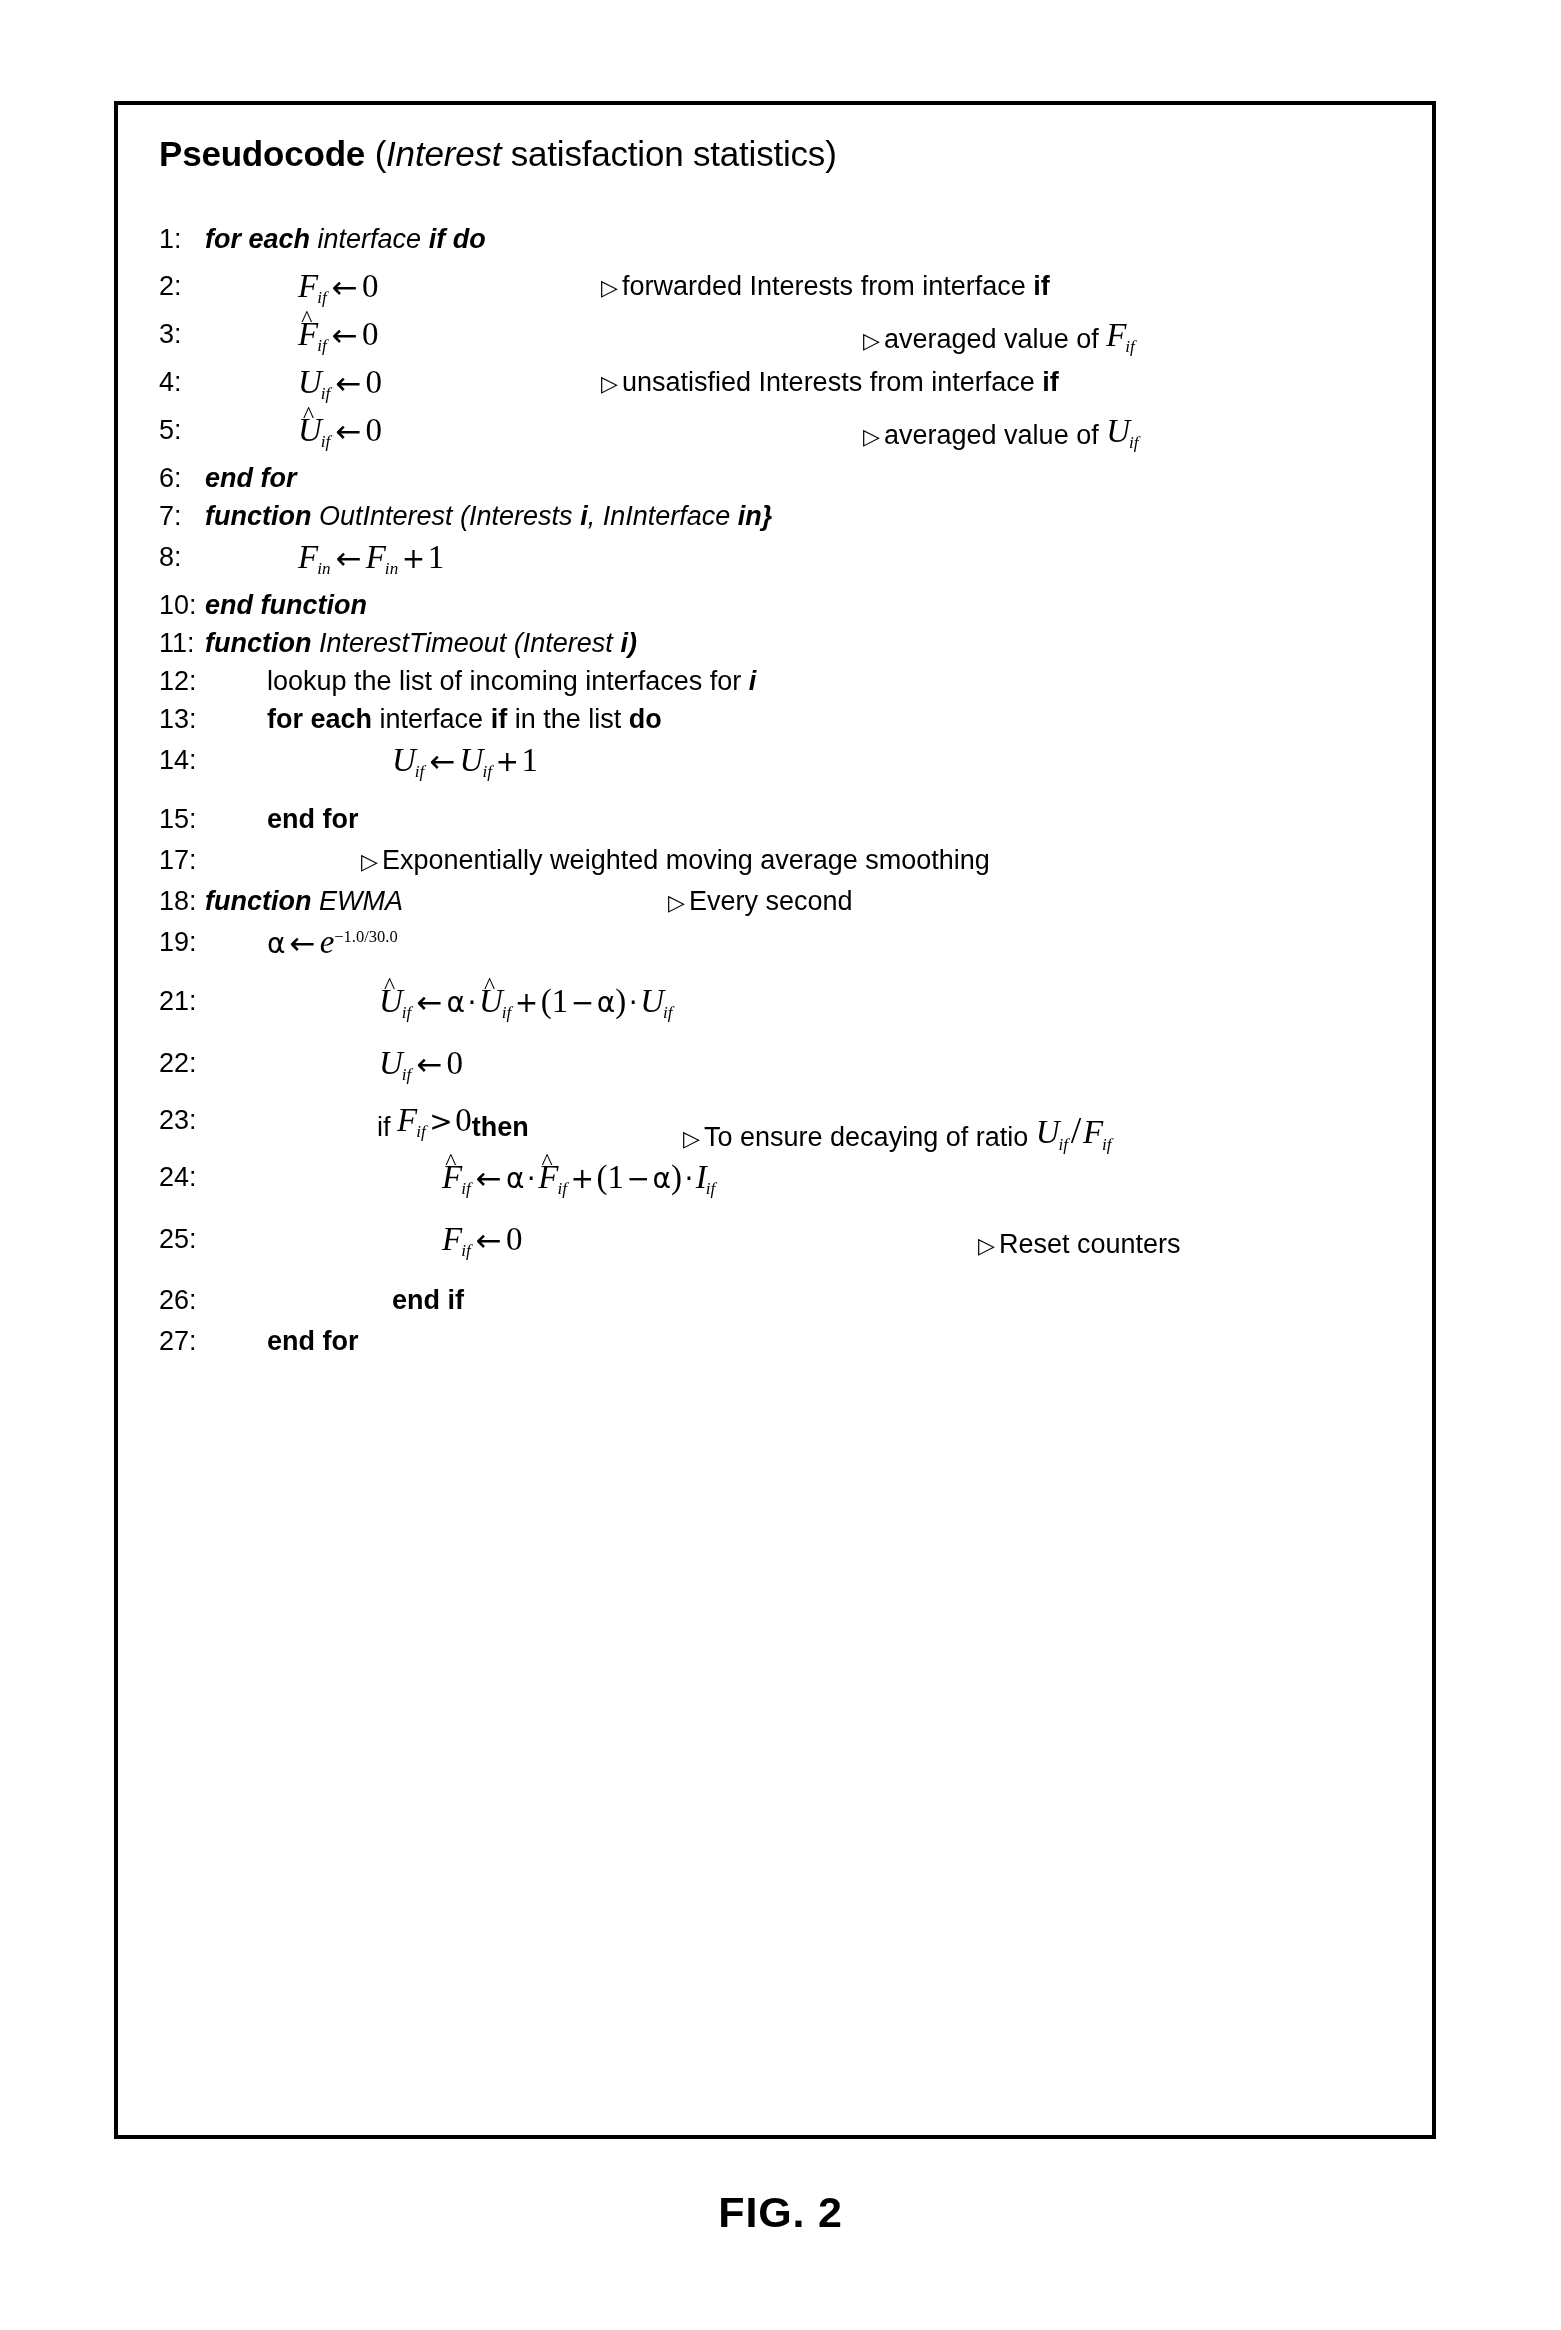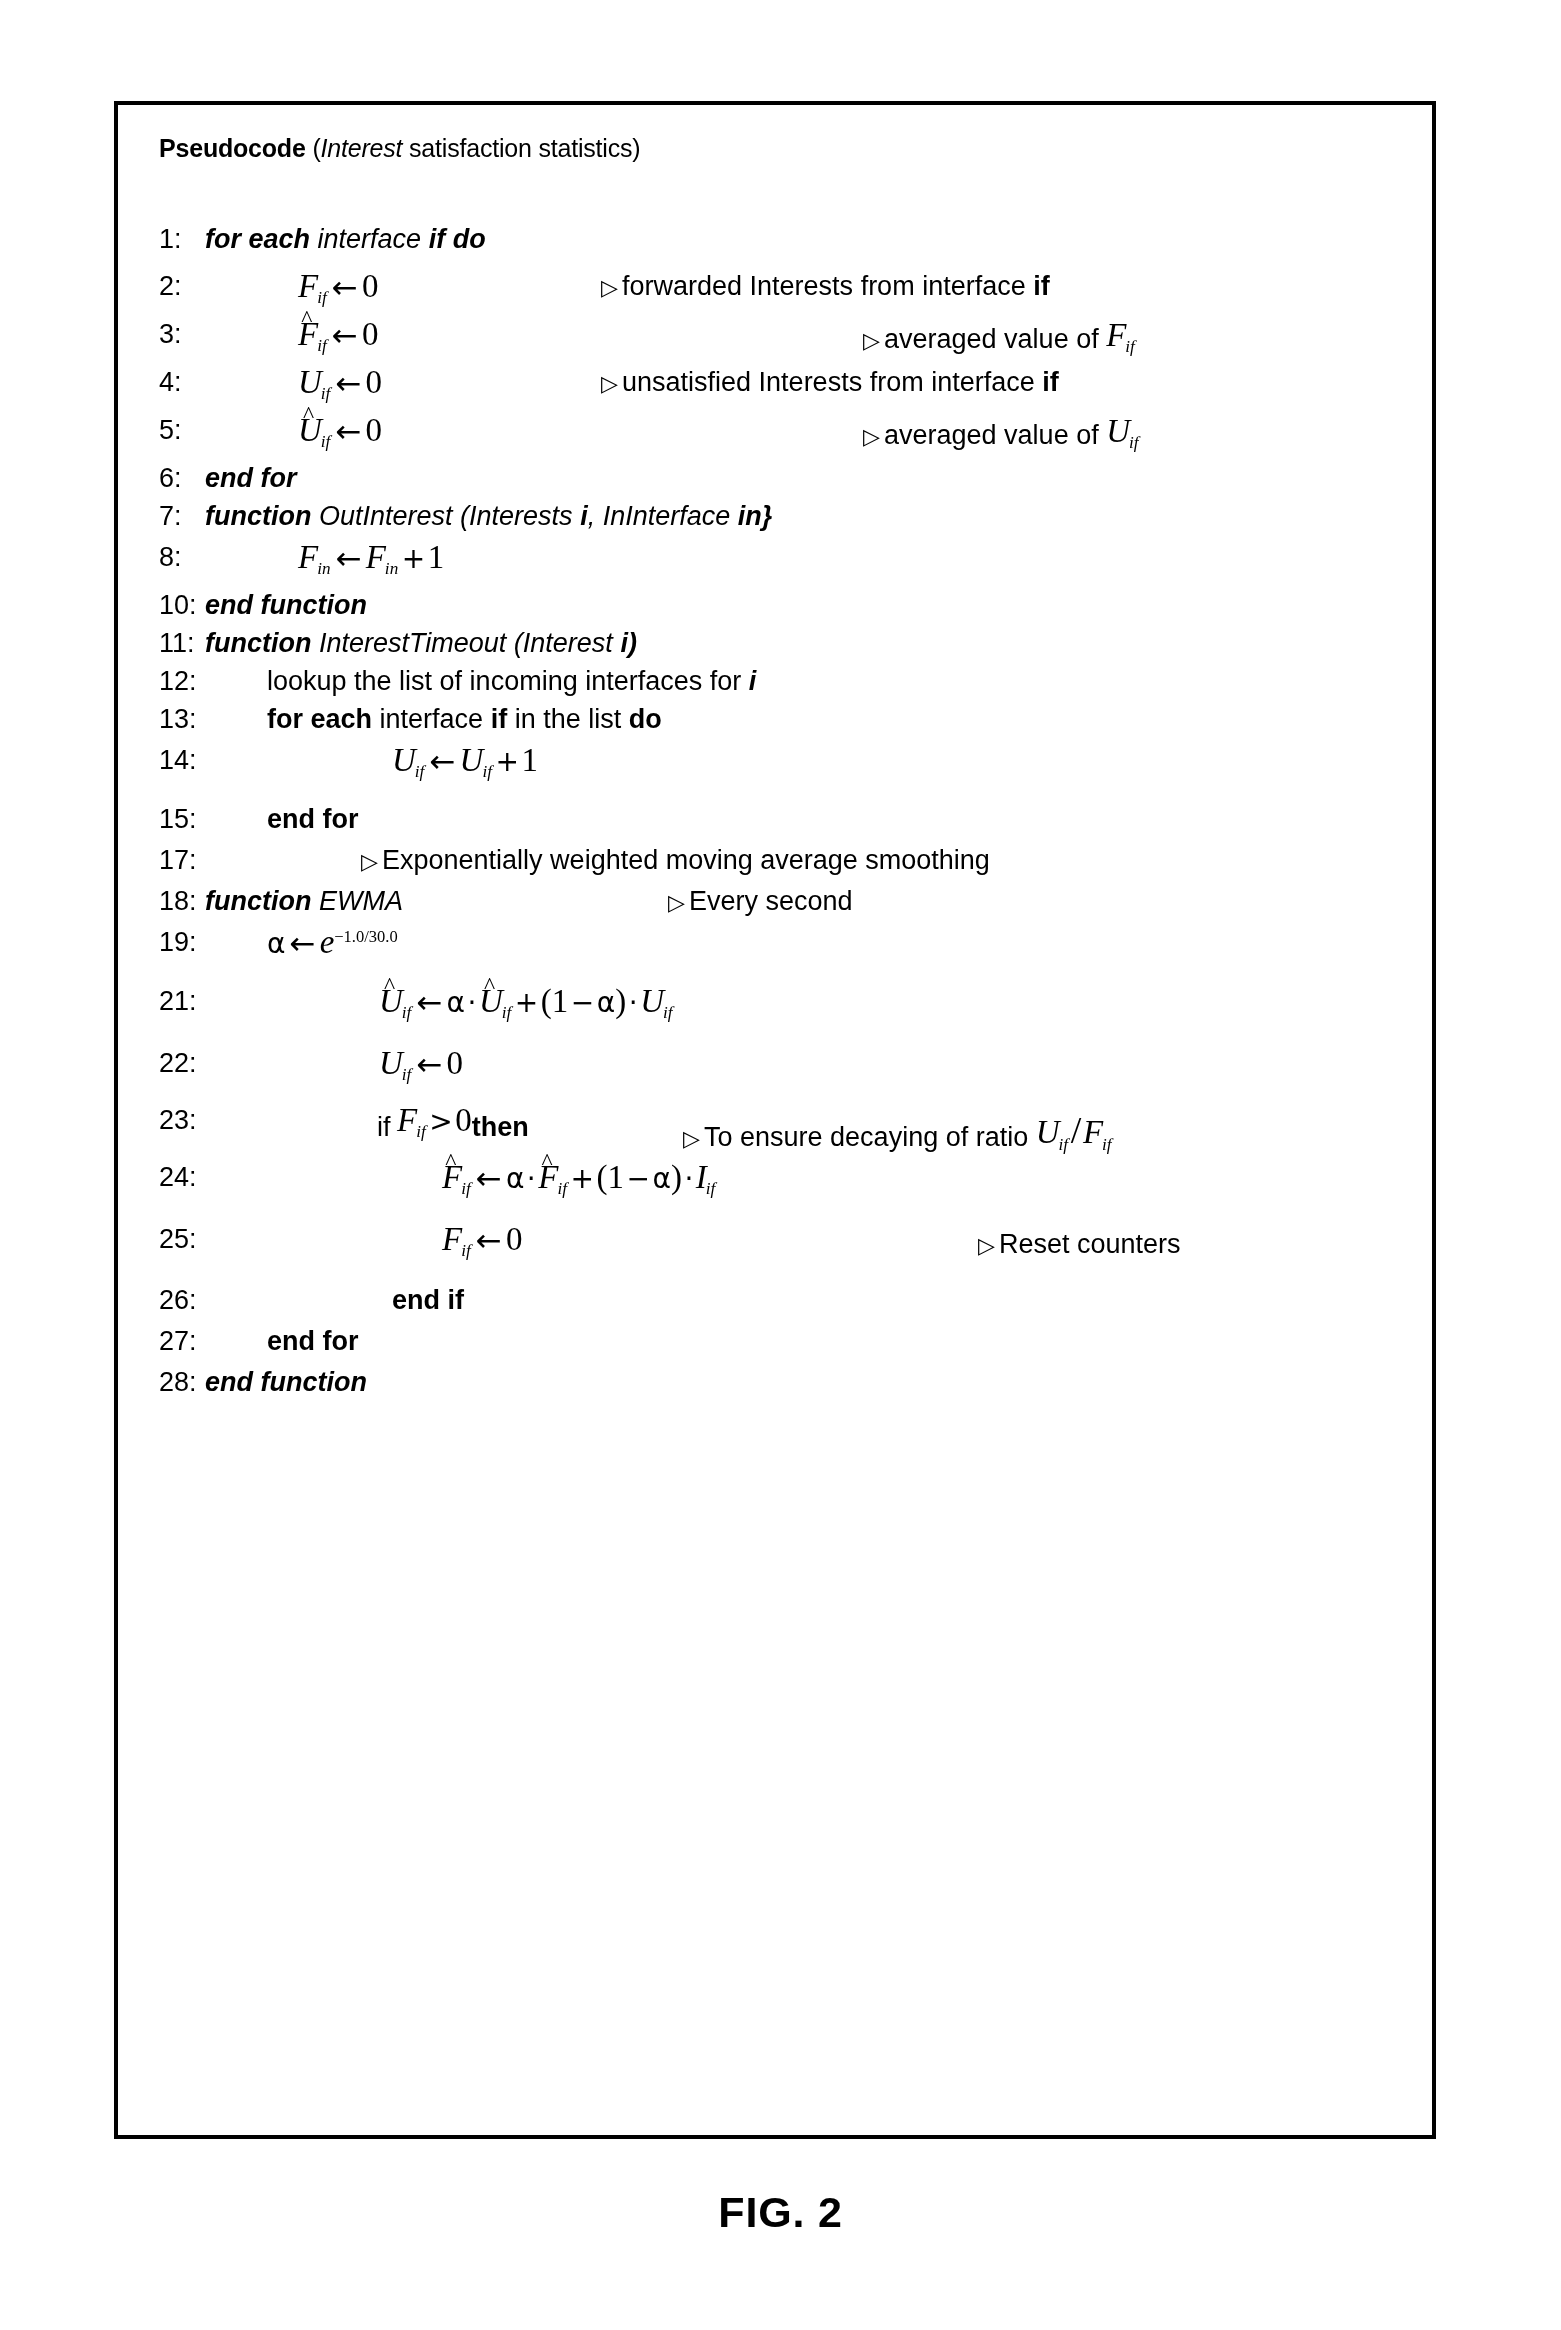--- a/index.html
+++ b/index.html
@@ -30,21 +30,21 @@
 
   #pseudocode-body {
     position: absolute;
     left: 41px;
     top: 29px;
     right: 16.4px;
   }
 
   
   #pseudocode-title {
-    font-size: 25px;
+    font-size: 35px;
     font-weight: bold;
     letter-spacing: -0.2px;
     white-space: nowrap;
     margin-bottom: 0;
     height: 38px;
   }
   #pseudocode-title .reg { font-weight: normal; }
   #pseudocode-title .ital { font-weight: normal; font-style: italic; }
 
   
@@ -298,22 +298,19 @@
       </div>
 
       <div class="code-line" style="height:41px">
         <span class="ln">26:</span><span class="body-txt b" style="padding-left:187px">end if</span>
       </div>
 
       <div class="code-line" style="height:41px">
         <span class="ln">27:</span><span class="body-txt ind2 b">end for</span>
       </div>
 
-      <div class="code-line" style="height:41px">
-        <span class="ln">28:</span><span class="body-txt ind0 b">end function</span>
-      </div>
 
     </div>
   </div>
 </div>
 
 <div id="fig-caption">FIG. 2</div>
 
 
 </body></html>

